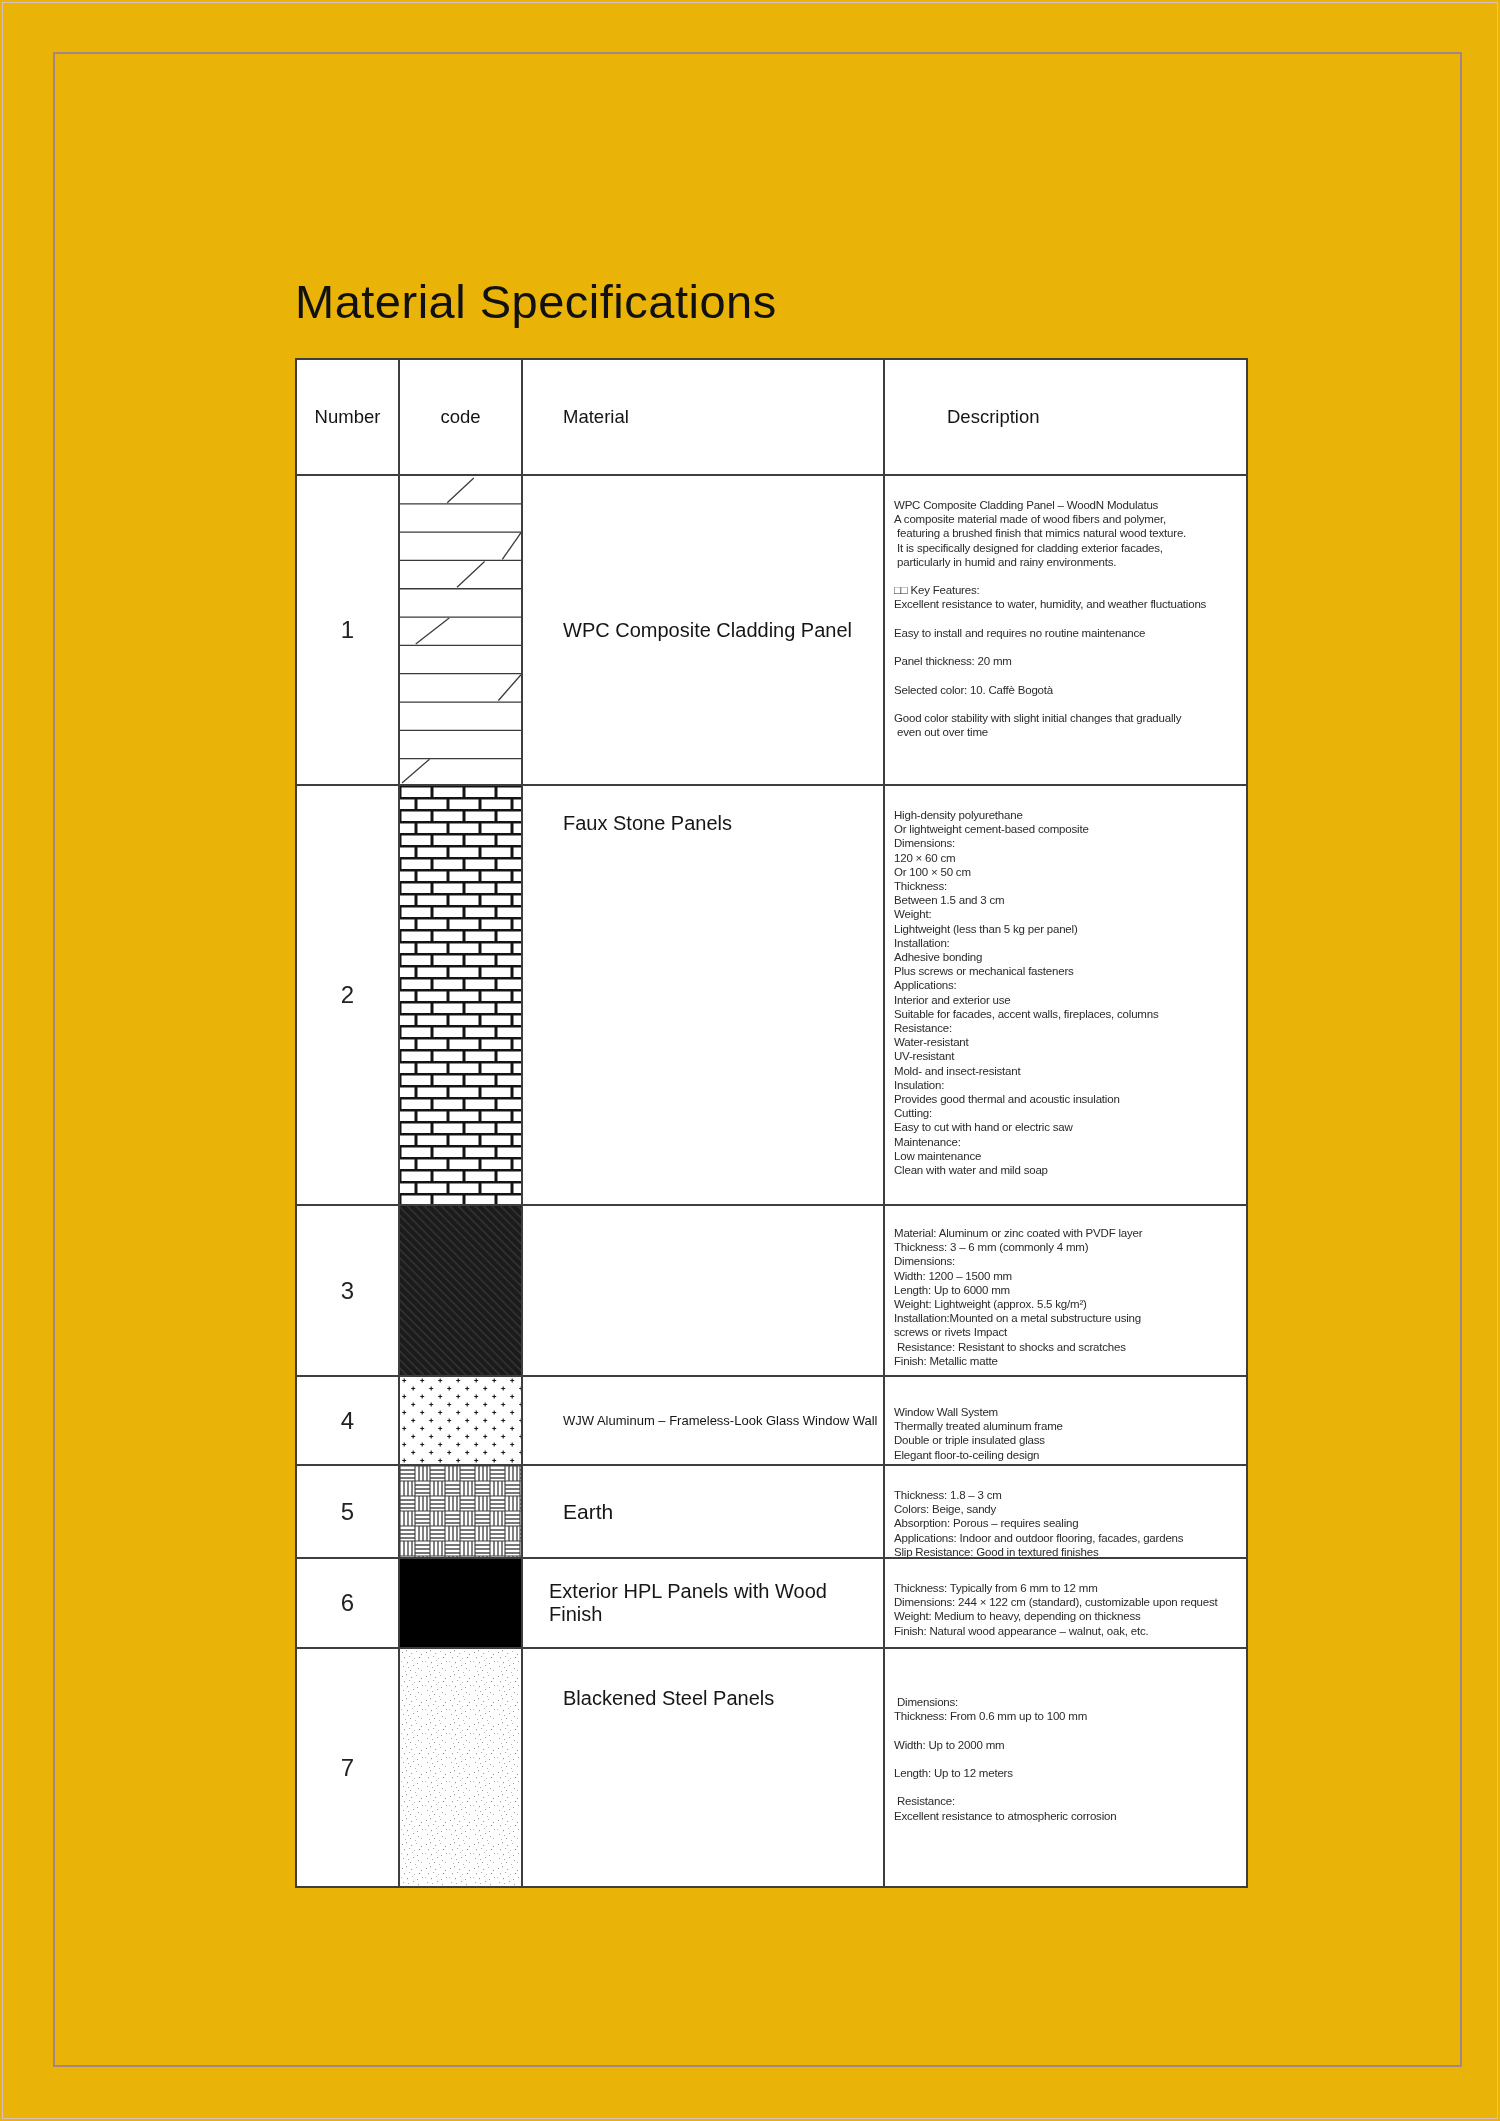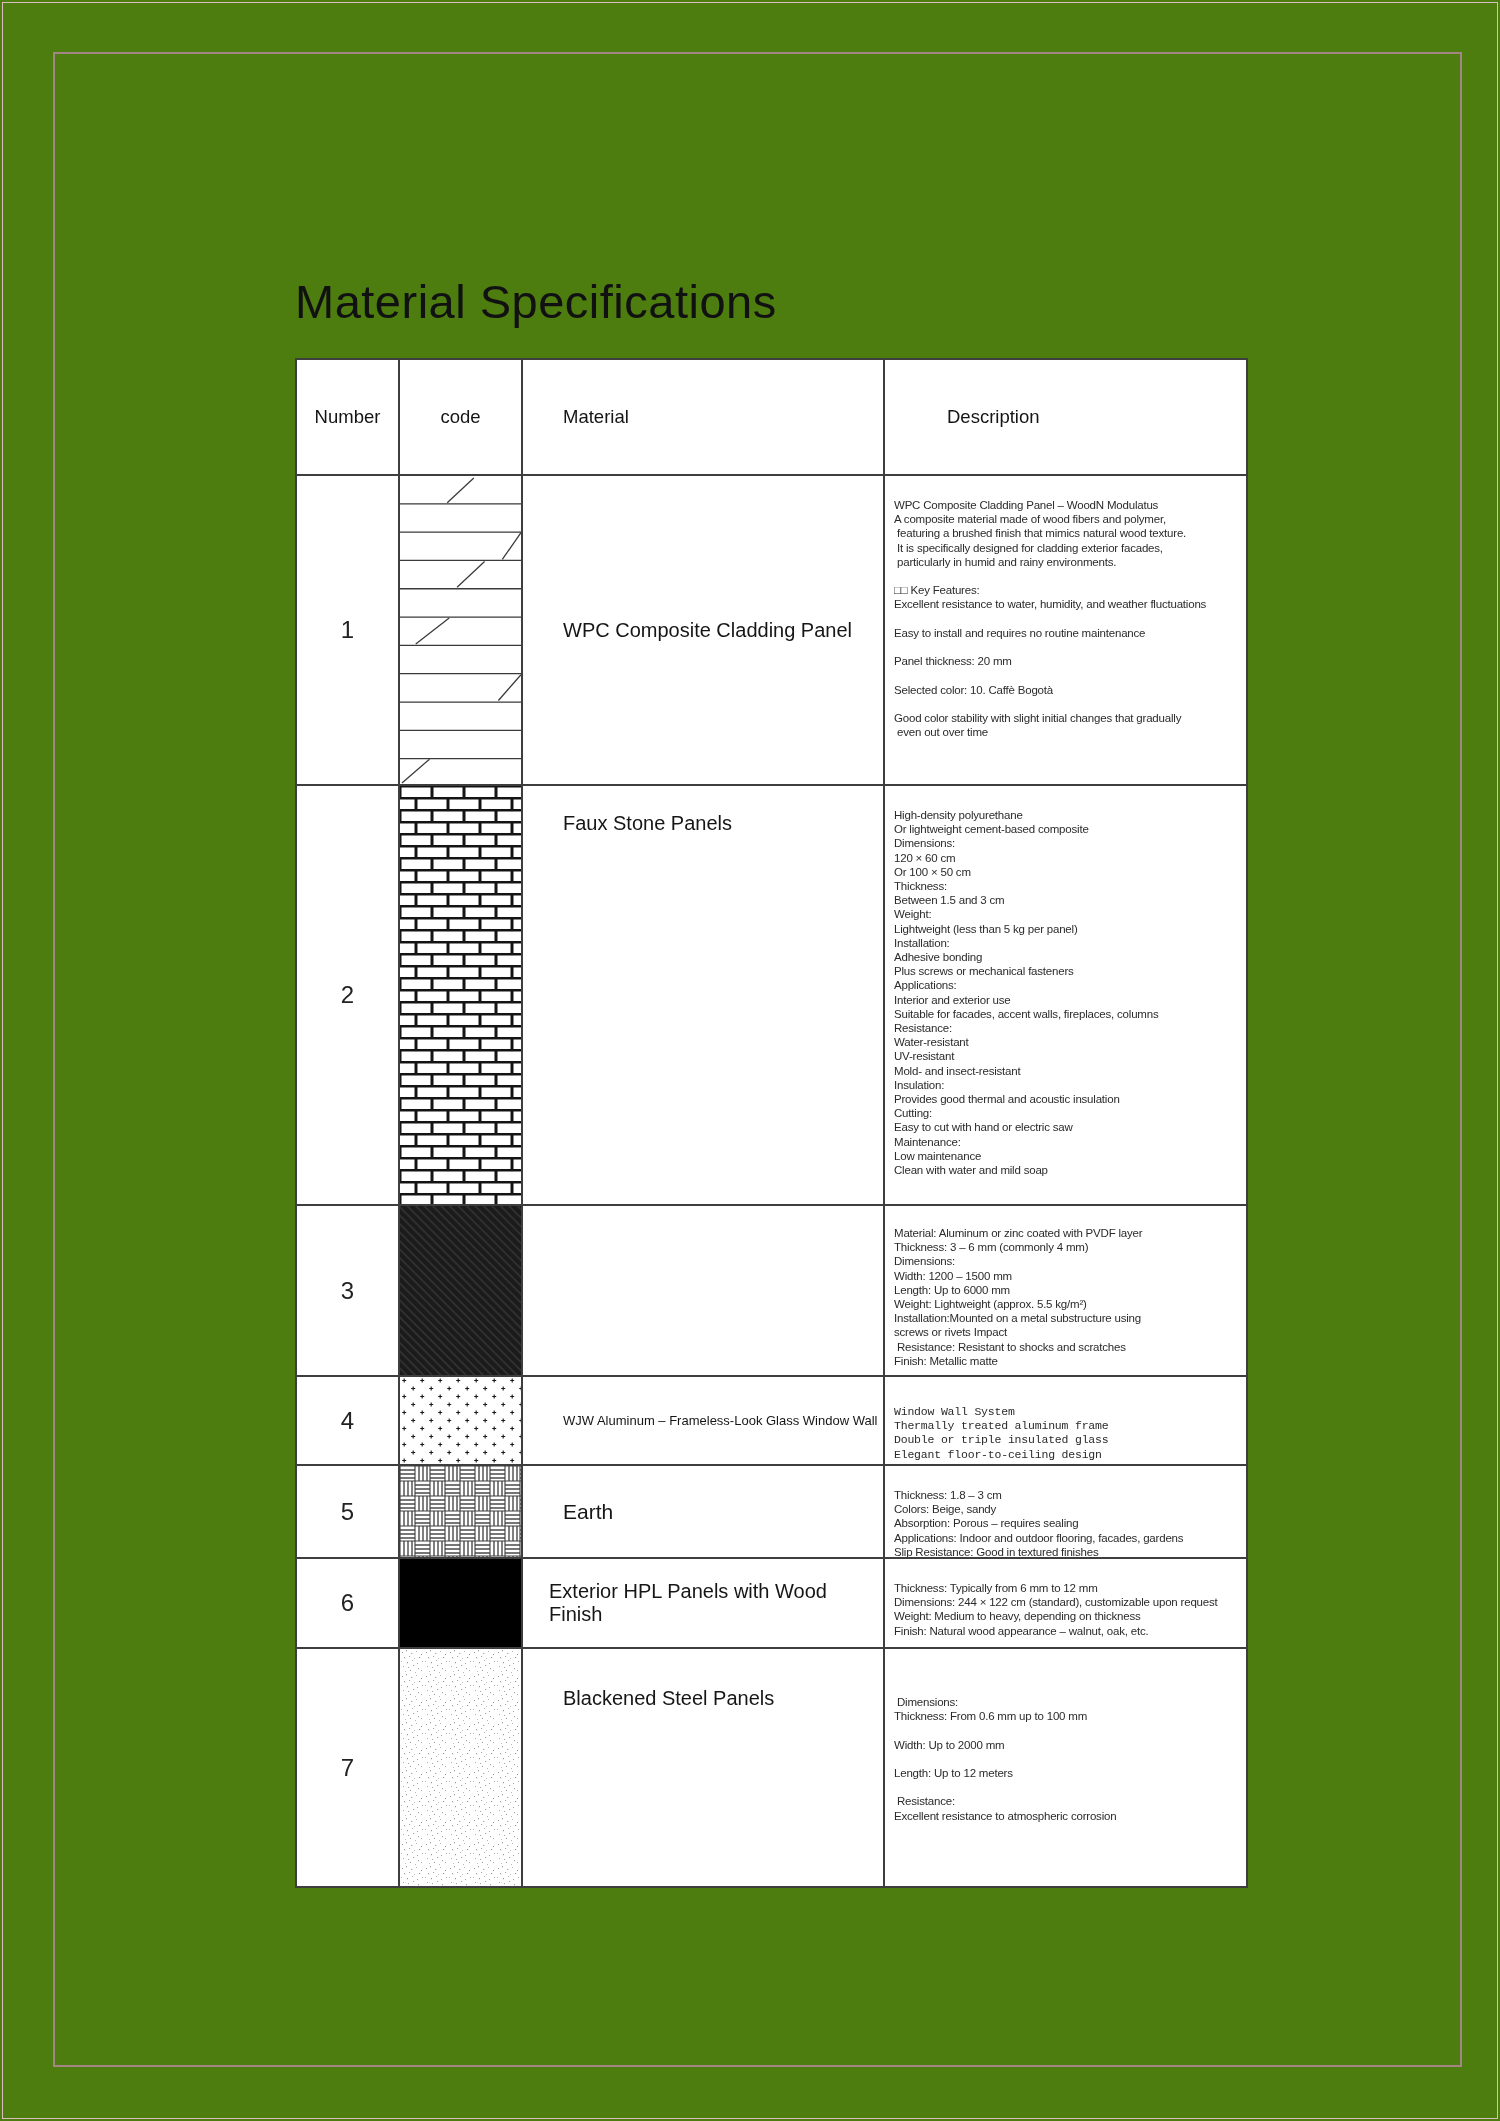--- a/index.html
+++ b/index.html
@@ -1,18 +1,18 @@
 <!DOCTYPE html>
 <html><head>
 <meta charset="utf-8">
 <style>
   * { margin:0; padding:0; box-sizing:border-box; }
   html,body { width:1500px; height:2121px; background:#ffffff; overflow:hidden;
               font-family:"Liberation Sans", sans-serif; color:#1f1f1f; }
-  .sheet { position:absolute; inset:0; background:#4d7c0f; }
+  .sheet { position:absolute; inset:0; background:#eab308; }
 
   .frame-outer { position:absolute; inset:2px; border:1px solid #d8bebe; }
   .frame-inner { position:absolute; left:53px; top:52px; width:1409px; height:2015px;
                  border:2px solid #a38585; }
 
   .title { position:absolute; left:295px; top:276px; font-size:47px; font-weight:400;
            letter-spacing:0.5px; color:#111; line-height:52px; }
 
   .spec-table { position:absolute; left:295px; top:358px; width:953px;
                 border:2px solid #3e3e3e; background:#fff; }
@@ -47,21 +47,21 @@
   .row-2 .mat { padding-top:26px; }
   .row-7 .mat { padding-top:38px; }
   .row-6 .mat { padding-left:26px; }
   .mat-small { font-size:13px; }
   .mat-large { font-size:21px; }
 
   .desc { padding:10px 2px 4px 9px;margin-top:12px; }
   .desc-text { font-size:11.5px; line-height:14.2px; letter-spacing:-0.2px;
                white-space:pre-wrap; color:#2b2b2b; }
   .row-3 .desc { padding-top:8px; }
-  .row-4 .desc { padding-top:16px;font-family:Liberation Mono, monospace; }
+  .row-4 .desc { padding-top:16px; }
   .row-7 .desc { padding-top:34px; }
 </style>
 </head>
 <body>
 
 <svg width="0" height="0" style="position:absolute" aria-hidden="true">
   <defs>
     <pattern id="pat-brick" width="32" height="24" patternUnits="userSpaceOnUse">
       <rect width="32" height="24" fill="#141414"></rect>
       <rect x="1.5" y="1.5" width="29" height="9.5" fill="#ffffff"></rect>

